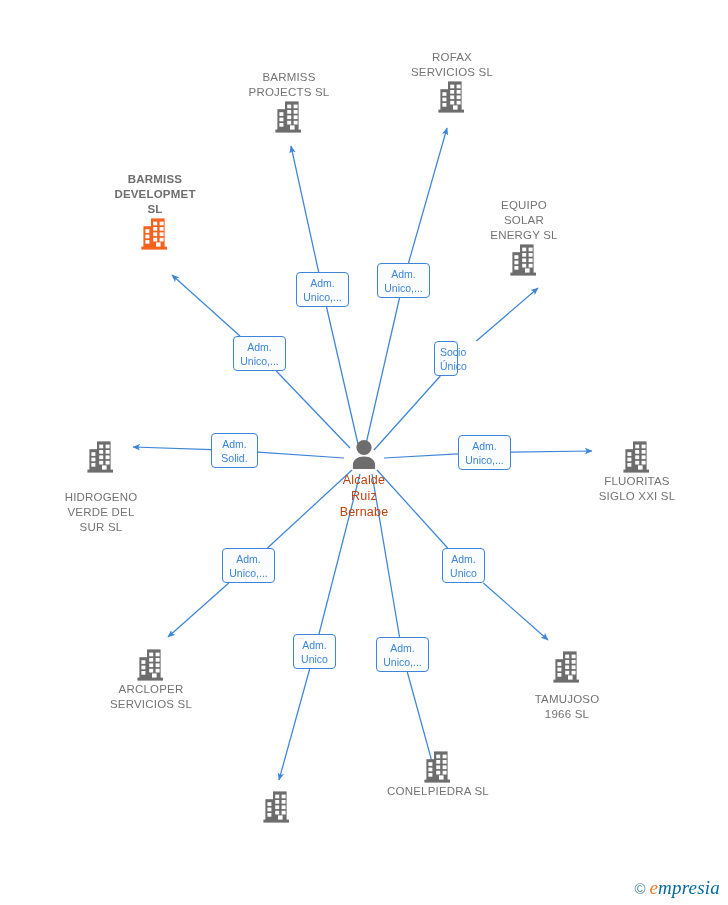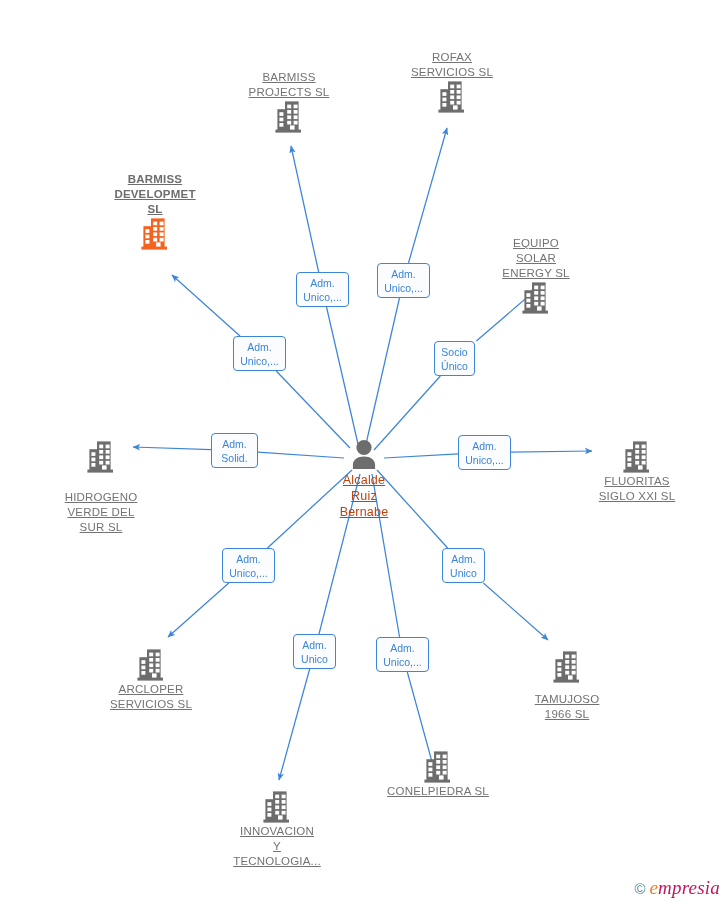--- a/index.html
+++ b/index.html
@@ -39,21 +39,20 @@
     letter-spacing: .2px;
   }
   .node .icon-wrap {
     display: block;
     height: 34px;
     line-height: 0;
   }
   .node .caption {
     display: block;
     white-space: pre-line;
-    text-decoration: underline;
   }
   
   .node.cap-top .icon-wrap { order: 2; }
   .node.cap-top .caption  { order: 1; }
   .node {
     display: flex;
     flex-direction: column;
     align-items: center;
   }
   .node.highlight .caption {
@@ -94,21 +93,21 @@
     color: #4f8a99;
     font-size: 15px;
   }
   #watermark .brand {
     font-family: "Liberation Serif", serif;
     font-style: italic;
     font-size: 19px;
     letter-spacing: .2px;
   }
   #watermark .brand .lead { color: #f07c23; }
-  #watermark .brand .rest { color: #be185d; }
+  #watermark .brand .rest { color: #0369a1; }
 </style>
 </head>
 <body>
 
 <div id="graph">
 
   <svg id="edges" viewBox="0 0 728 905" width="728" height="905" aria-hidden="true">
     <defs>
       <marker id="arrow" markerWidth="7" markerHeight="7" refX="5.6" refY="3" orient="auto" markerUnits="strokeWidth">
         <path d="M0,0.4 L6,3 L0,5.6 L1.4,3 Z" fill="#3d85d8"></path>
@@ -138,21 +137,21 @@
       </g>
   </svg>
 
   <div id="edge-labels">
       <div class="edge-label" style="left: 296px; top: 272px; width: 53px; height: 35px;">Adm.
 Unico,...</div>
       <div class="edge-label" style="left: 377px; top: 263px; width: 53px; height: 35px;">Adm.
 Unico,...</div>
       <div class="edge-label" style="left: 233px; top: 336px; width: 53px; height: 35px;">Adm.
 Unico,...</div>
-      <div class="edge-label" style="left: 434px; top: 341px; width: 41px; height: 35px;">Socio
+      <div class="edge-label" style="left: 434px; top: 341px; width: 24px; height: 35px;">Socio
 Único</div>
       <div class="edge-label" style="left: 211px; top: 433px; width: 47px; height: 35px;">Adm.
 Solid.</div>
       <div class="edge-label" style="left: 458px; top: 435px; width: 53px; height: 35px;">Adm.
 Unico,...</div>
       <div class="edge-label" style="left: 222px; top: 548px; width: 53px; height: 35px;">Adm.
 Unico,...</div>
       <div class="edge-label" style="left: 442px; top: 548px; width: 43px; height: 35px;">Adm.
 Unico</div>
       <div class="edge-label" style="left: 293px; top: 634px; width: 43px; height: 35px;">Adm.
@@ -219,21 +218,21 @@
             <rect x="5.4" y="12.2" width="4.0" height="3.7" fill="#fff"></rect>
             <rect x="5.4" y="17.6" width="4.0" height="3.7" fill="#fff"></rect>
             <rect x="5.4" y="23" width="4.0" height="3.7" fill="#fff"></rect>
             <rect x="16.0" y="25.4" width="4.6" height="5.2" fill="#fff"></rect>
             <rect x="1.4" y="29.6" width="25.6" height="3.0" fill="#f4631e"></rect>
           </svg></span>
         <span class="caption">BARMISS
 DEVELOPMET
 SL</span>
       </div>
-      <div class="node cap-top" style="left: 536px; top: 198px; margin-top: 38px;">
+      <div class="node cap-top" style="left: 524px; top: 198px;">
         <span class="icon-wrap"><svg width="30" height="34" viewBox="0 0 30 34">
             <rect x="11.0" y="1.4" width="13.6" height="29.4" fill="#6d6d6d"></rect>
             <rect x="3.4" y="9.2" width="8.4" height="21.6" fill="#6d6d6d"></rect>
             <rect x="13.2" y="4.6" width="4.0" height="3.7" fill="#fff"></rect>
             <rect x="19.6" y="4.6" width="4.0" height="3.7" fill="#fff"></rect>
             <rect x="13.2" y="10" width="4.0" height="3.7" fill="#fff"></rect>
             <rect x="19.6" y="10" width="4.0" height="3.7" fill="#fff"></rect>
             <rect x="13.2" y="15.4" width="4.0" height="3.7" fill="#fff"></rect>
             <rect x="19.6" y="15.4" width="4.0" height="3.7" fill="#fff"></rect>
             <rect x="13.2" y="20.800000000000004" width="4.0" height="3.7" fill="#fff"></rect>
@@ -344,23 +343,20 @@
             <rect x="13.2" y="15.4" width="4.0" height="3.7" fill="#fff"></rect>
             <rect x="19.6" y="15.4" width="4.0" height="3.7" fill="#fff"></rect>
             <rect x="13.2" y="20.800000000000004" width="4.0" height="3.7" fill="#fff"></rect>
             <rect x="19.6" y="20.800000000000004" width="4.0" height="3.7" fill="#fff"></rect>
             <rect x="5.4" y="12.2" width="4.0" height="3.7" fill="#fff"></rect>
             <rect x="5.4" y="17.6" width="4.0" height="3.7" fill="#fff"></rect>
             <rect x="5.4" y="23" width="4.0" height="3.7" fill="#fff"></rect>
             <rect x="16.0" y="25.4" width="4.6" height="5.2" fill="#fff"></rect>
             <rect x="1.4" y="29.6" width="25.6" height="3.0" fill="#6d6d6d"></rect>
           </svg></span>
-        <span class="caption">INNOVACION
-Y
-TECNOLOGIA...</span>
       </div>
       <div class="node" style="left: 438px; top: 750px;">
         <span class="icon-wrap"><svg width="30" height="34" viewBox="0 0 30 34">
             <rect x="11.0" y="1.4" width="13.6" height="29.4" fill="#6d6d6d"></rect>
             <rect x="3.4" y="9.2" width="8.4" height="21.6" fill="#6d6d6d"></rect>
             <rect x="13.2" y="4.6" width="4.0" height="3.7" fill="#fff"></rect>
             <rect x="19.6" y="4.6" width="4.0" height="3.7" fill="#fff"></rect>
             <rect x="13.2" y="10" width="4.0" height="3.7" fill="#fff"></rect>
             <rect x="19.6" y="10" width="4.0" height="3.7" fill="#fff"></rect>
             <rect x="13.2" y="15.4" width="4.0" height="3.7" fill="#fff"></rect>

